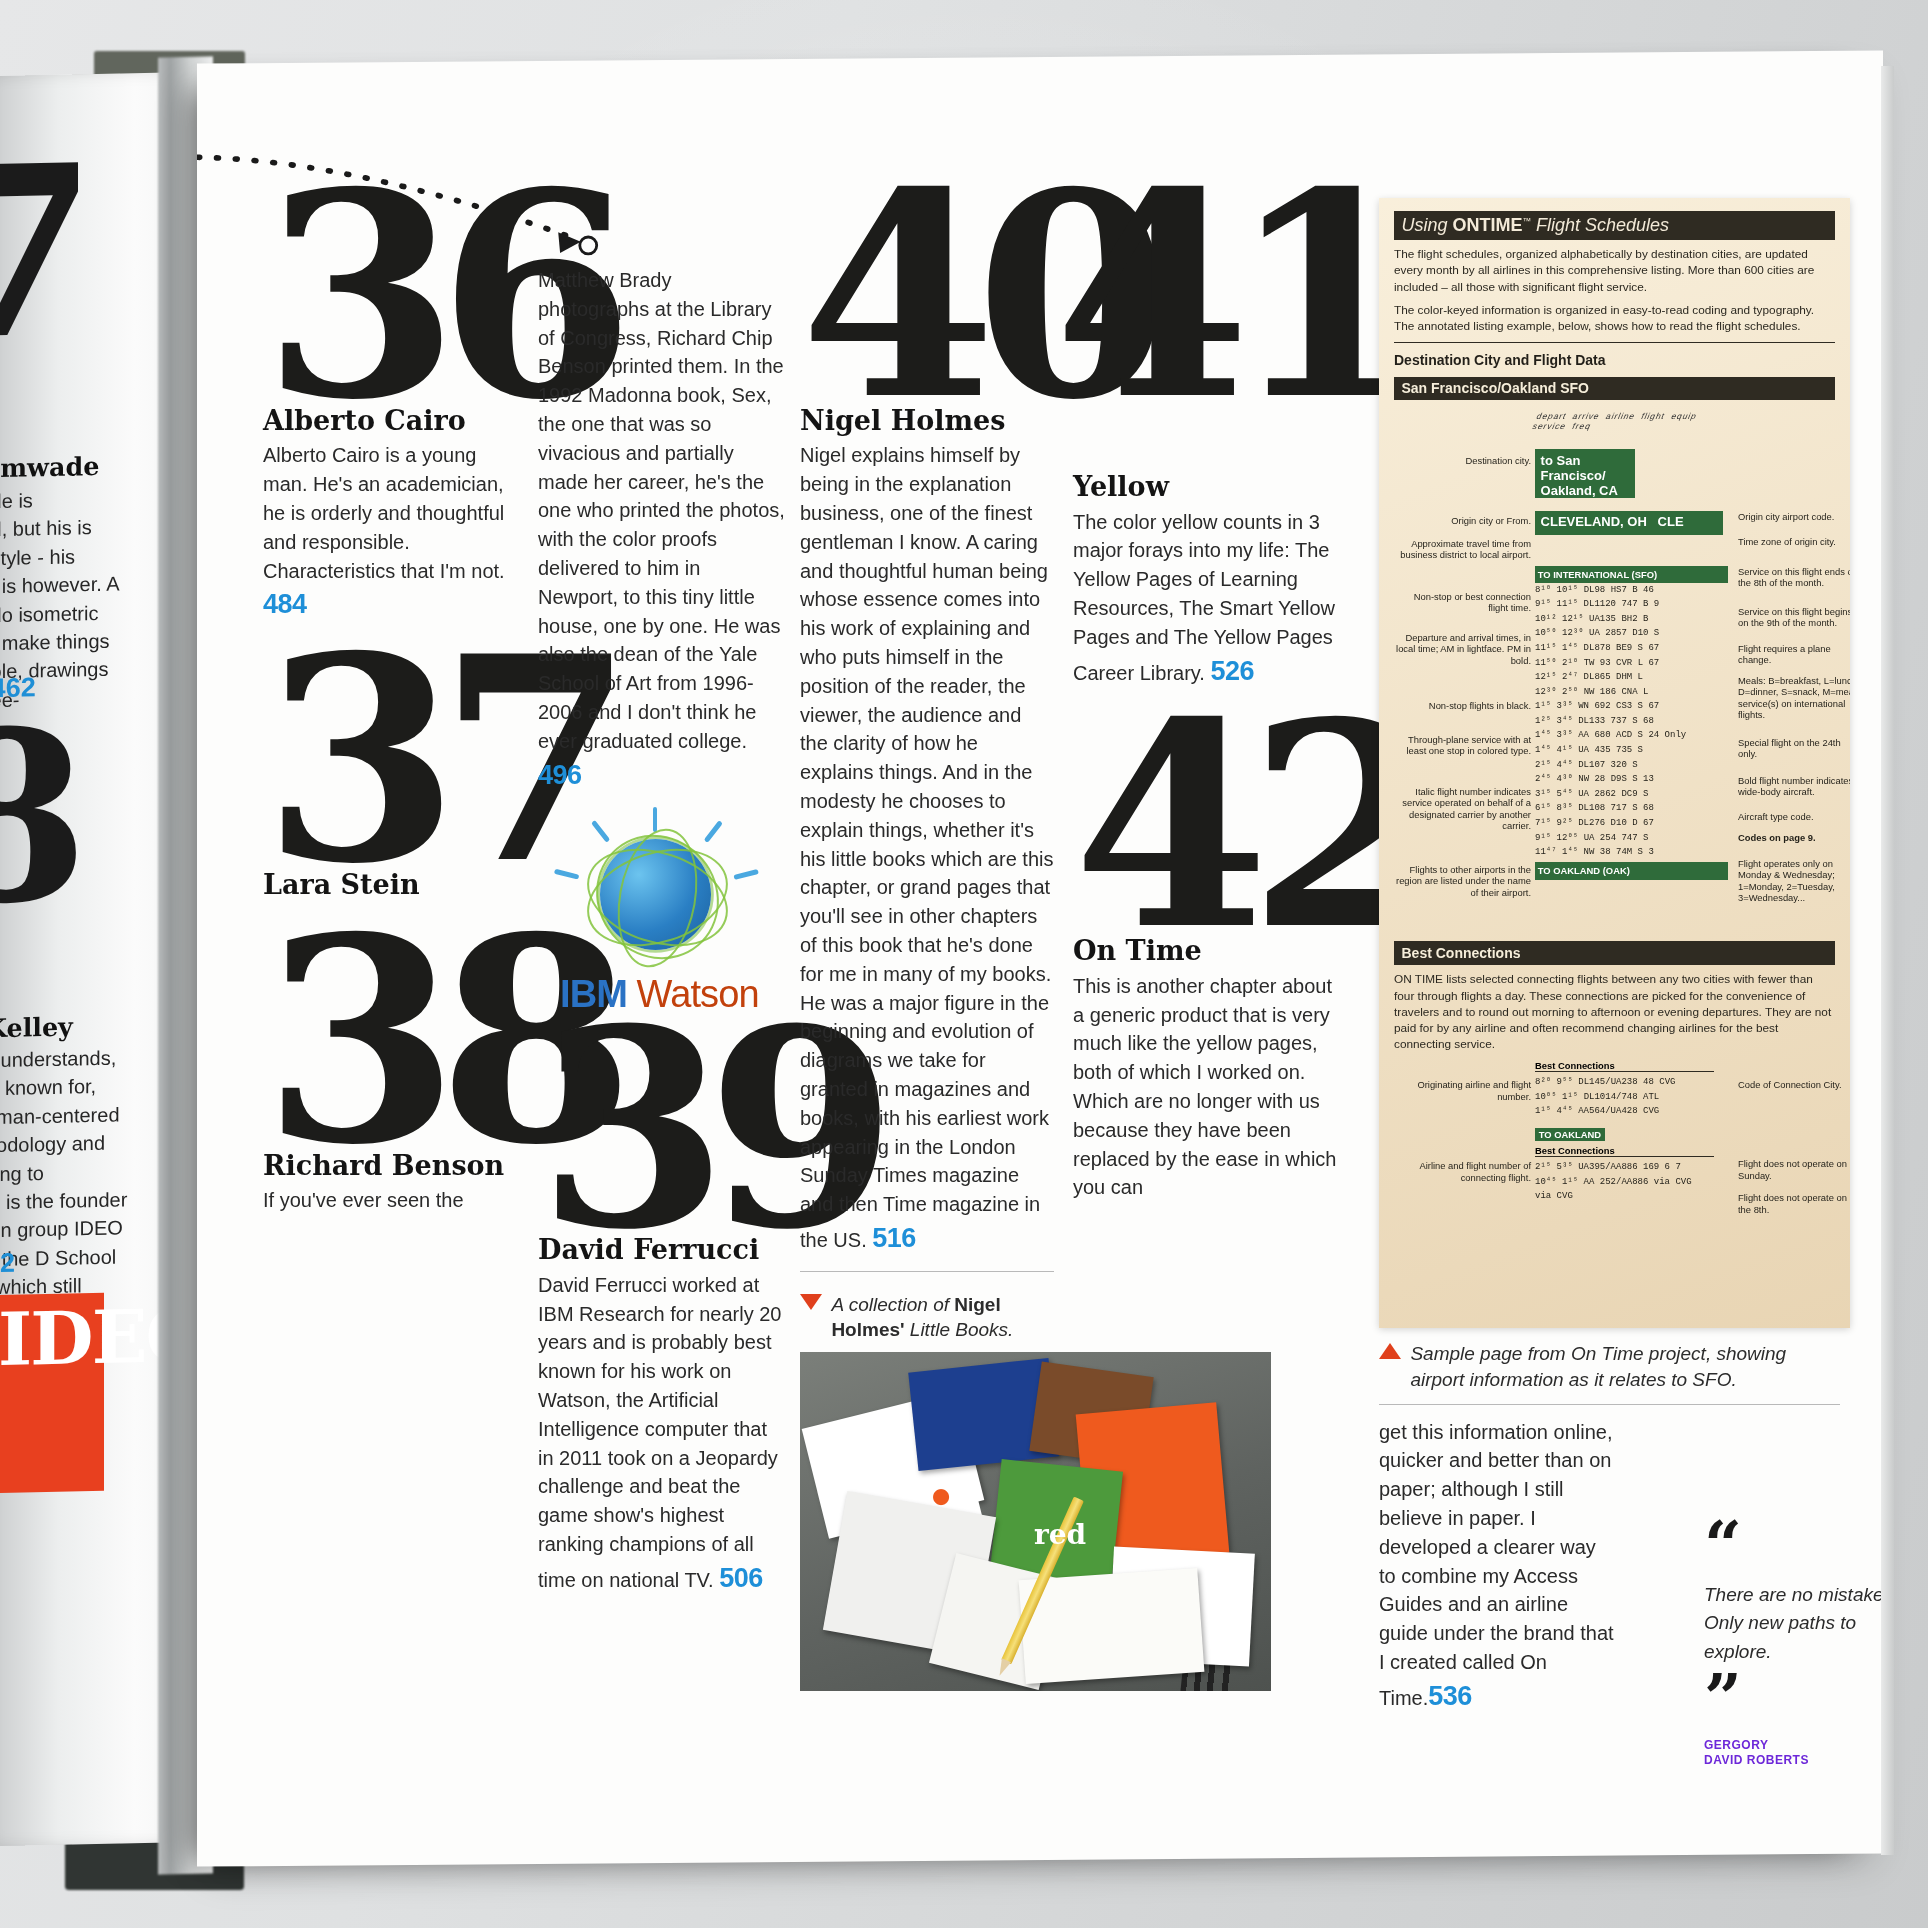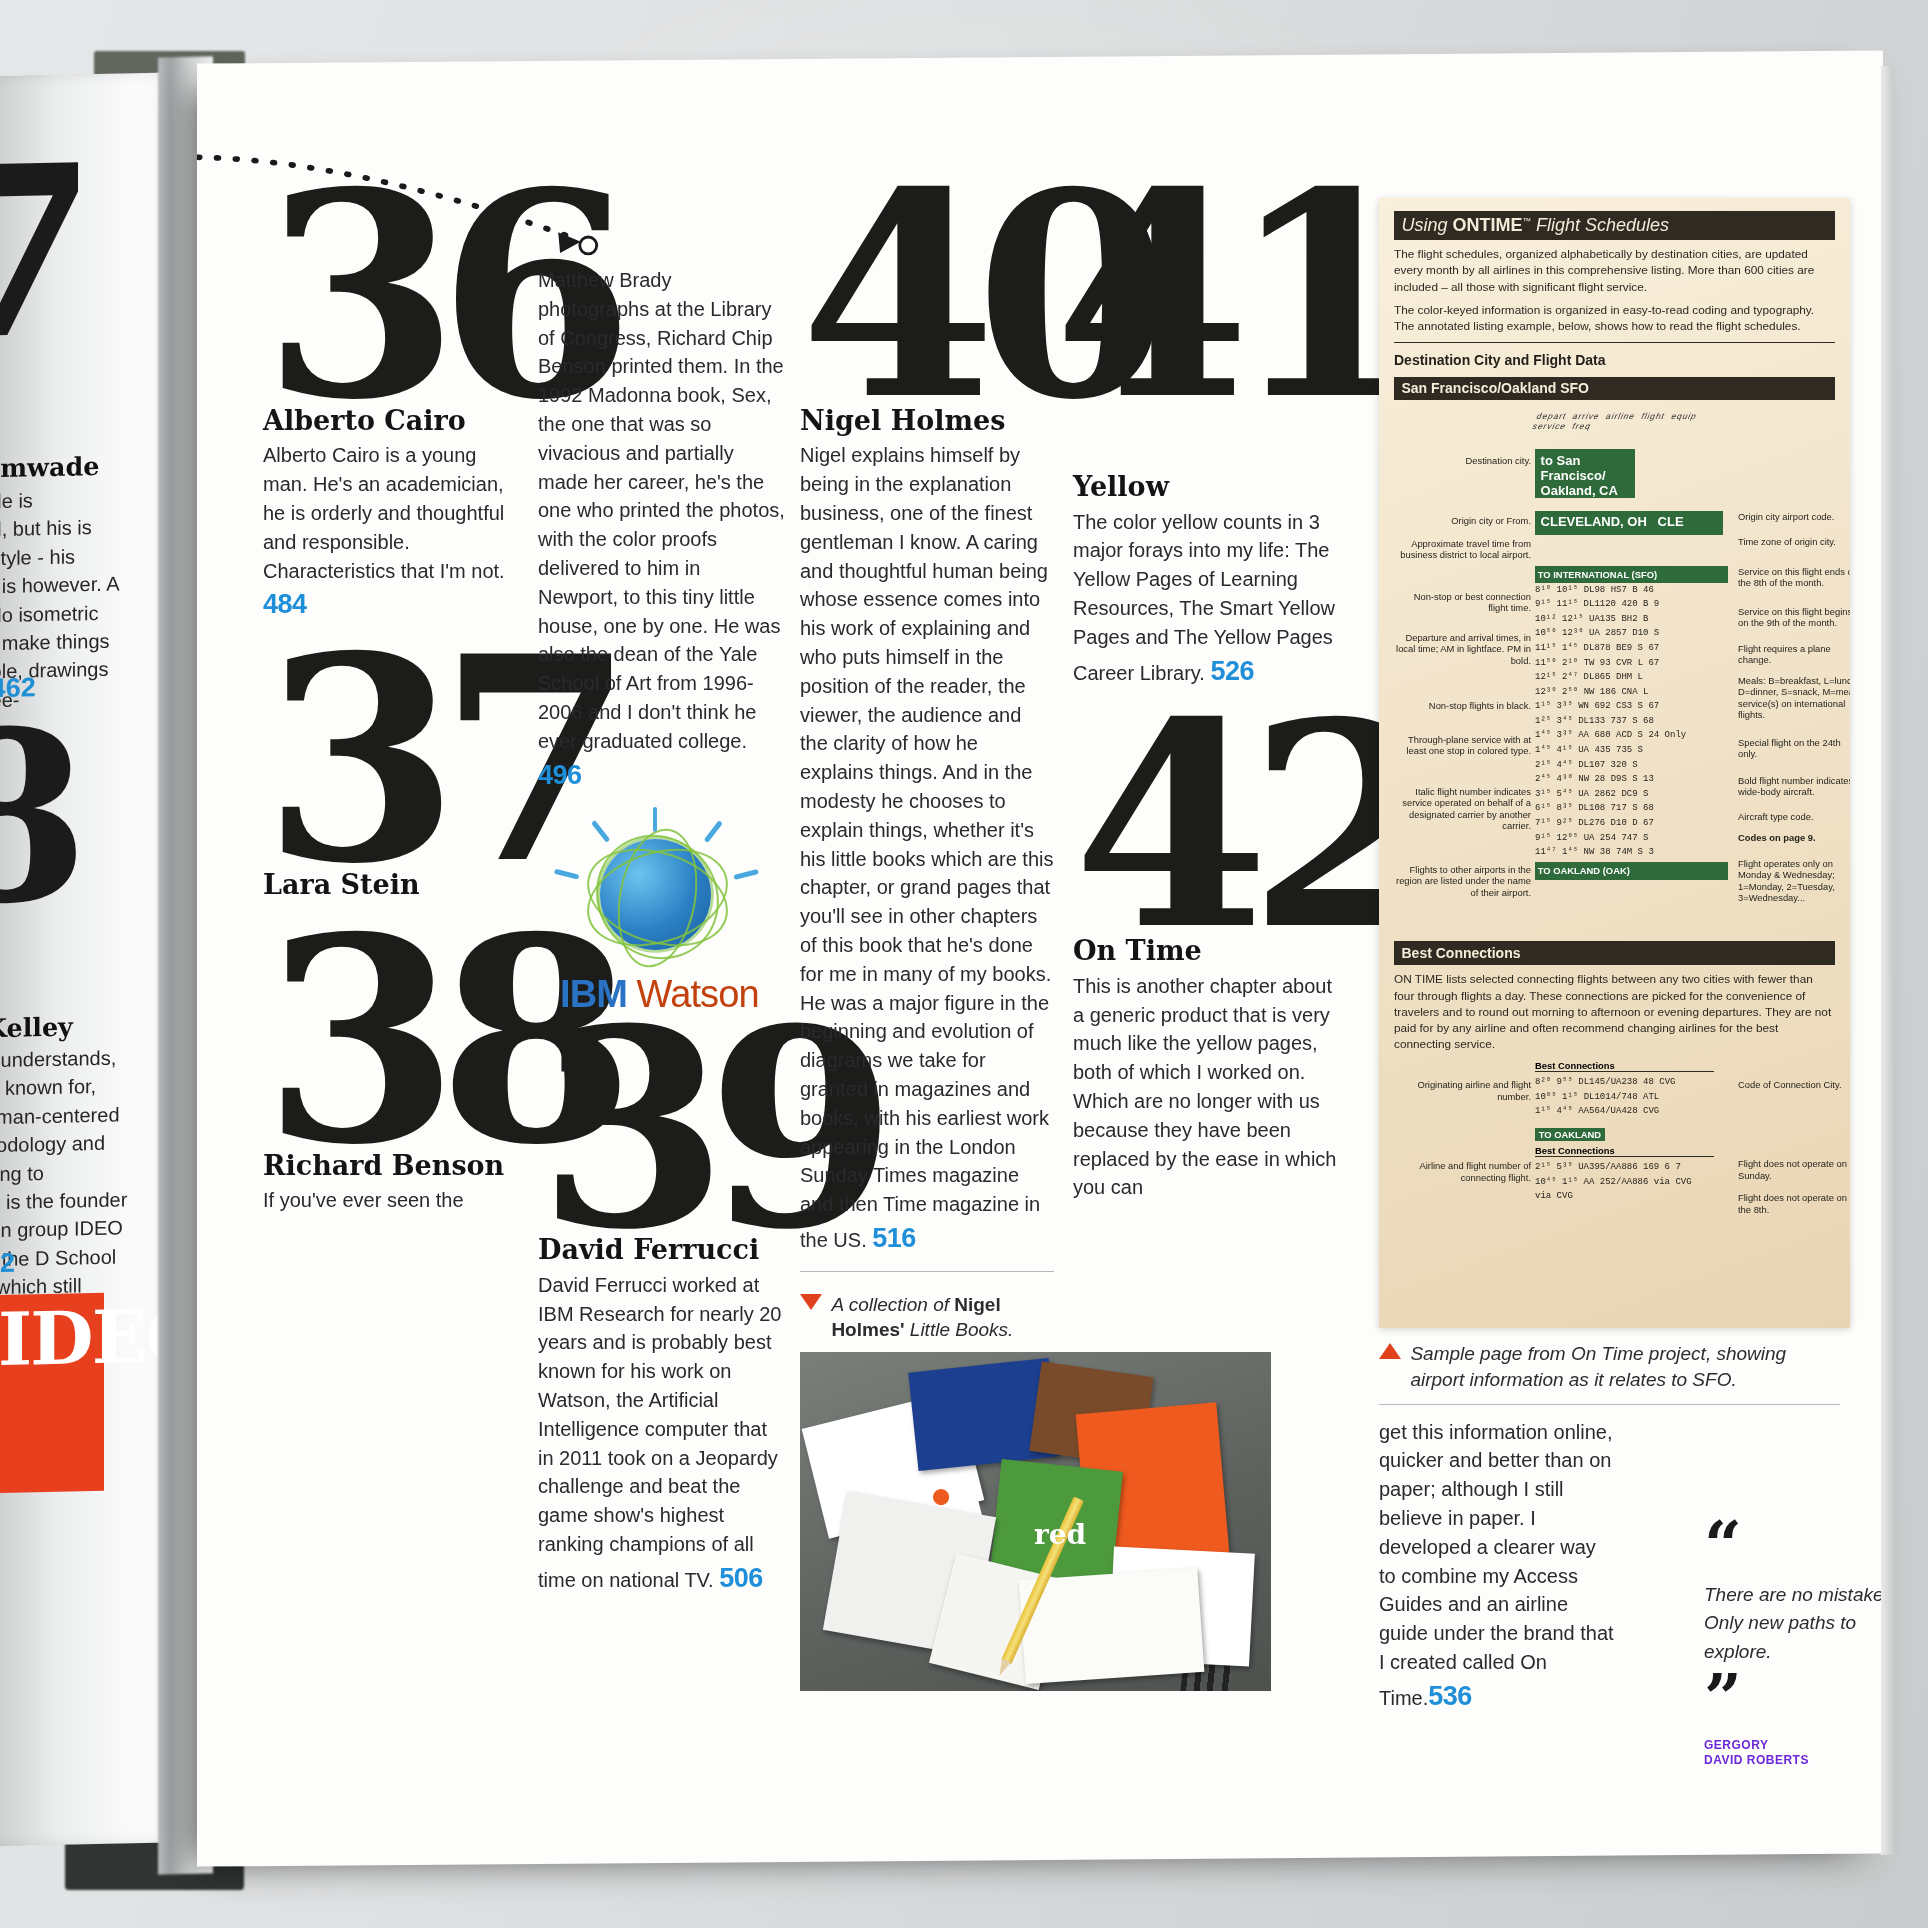--- a/index.html
+++ b/index.html
@@ -346,21 +346,21 @@
               <div class="scan-diagram">
                 <div class="callout-head">
                   <span style="display:inline-block;transform:skewX(-22deg);font-size:8.5px;letter-spacing:0.9px;">depart&nbsp; arrive&nbsp; airline&nbsp; flight&nbsp; equip&nbsp; service&nbsp; freq</span>
                 </div>
                 <div class="dst-box">to San Francisco/ Oakland, CA</div>
                 <div class="cle-box"><span>CLEVELAND, OH</span> &nbsp; <span>CLE</span></div>
 
                 <div class="sched">
                   <div class="hdr">TO INTERNATIONAL (SFO)</div>
                   <div>8¹⁰ 10¹⁵ DL98      HS7 B 46</div>
-                  <div>9¹⁵ 11¹⁵ DL1120    420 B 9</div>
+                  <div>9¹⁵ 11¹⁵ DL1120    747 B 9</div>
                   <div>10¹² 12¹⁵ UA135    BH2 B</div>
                   <div>10⁵⁰ 12³⁰ UA 2857  D10 S</div>
                   <div>11¹⁵ 1⁴⁵ DL878     BE9 S   67</div>
                   <div>11⁵⁰ 2¹⁰ TW 93     CVR L   67</div>
                   <div>12¹⁵ 2⁴⁷ DL865     DHM L</div>
                   <div>12³⁰ 2⁵⁰ NW 186    CNA L</div>
                   <div>1¹⁵ 3³⁵ WN 692     CS3 S   67</div>
                   <div>1²⁵ 3⁴⁵ DL133      737 S   68</div>
                   <div>1⁴⁵ 3³⁵ AA 680     ACD S 24 Only</div>
                   <div>1⁴⁵ 4¹⁵ UA 435     735 S</div>

